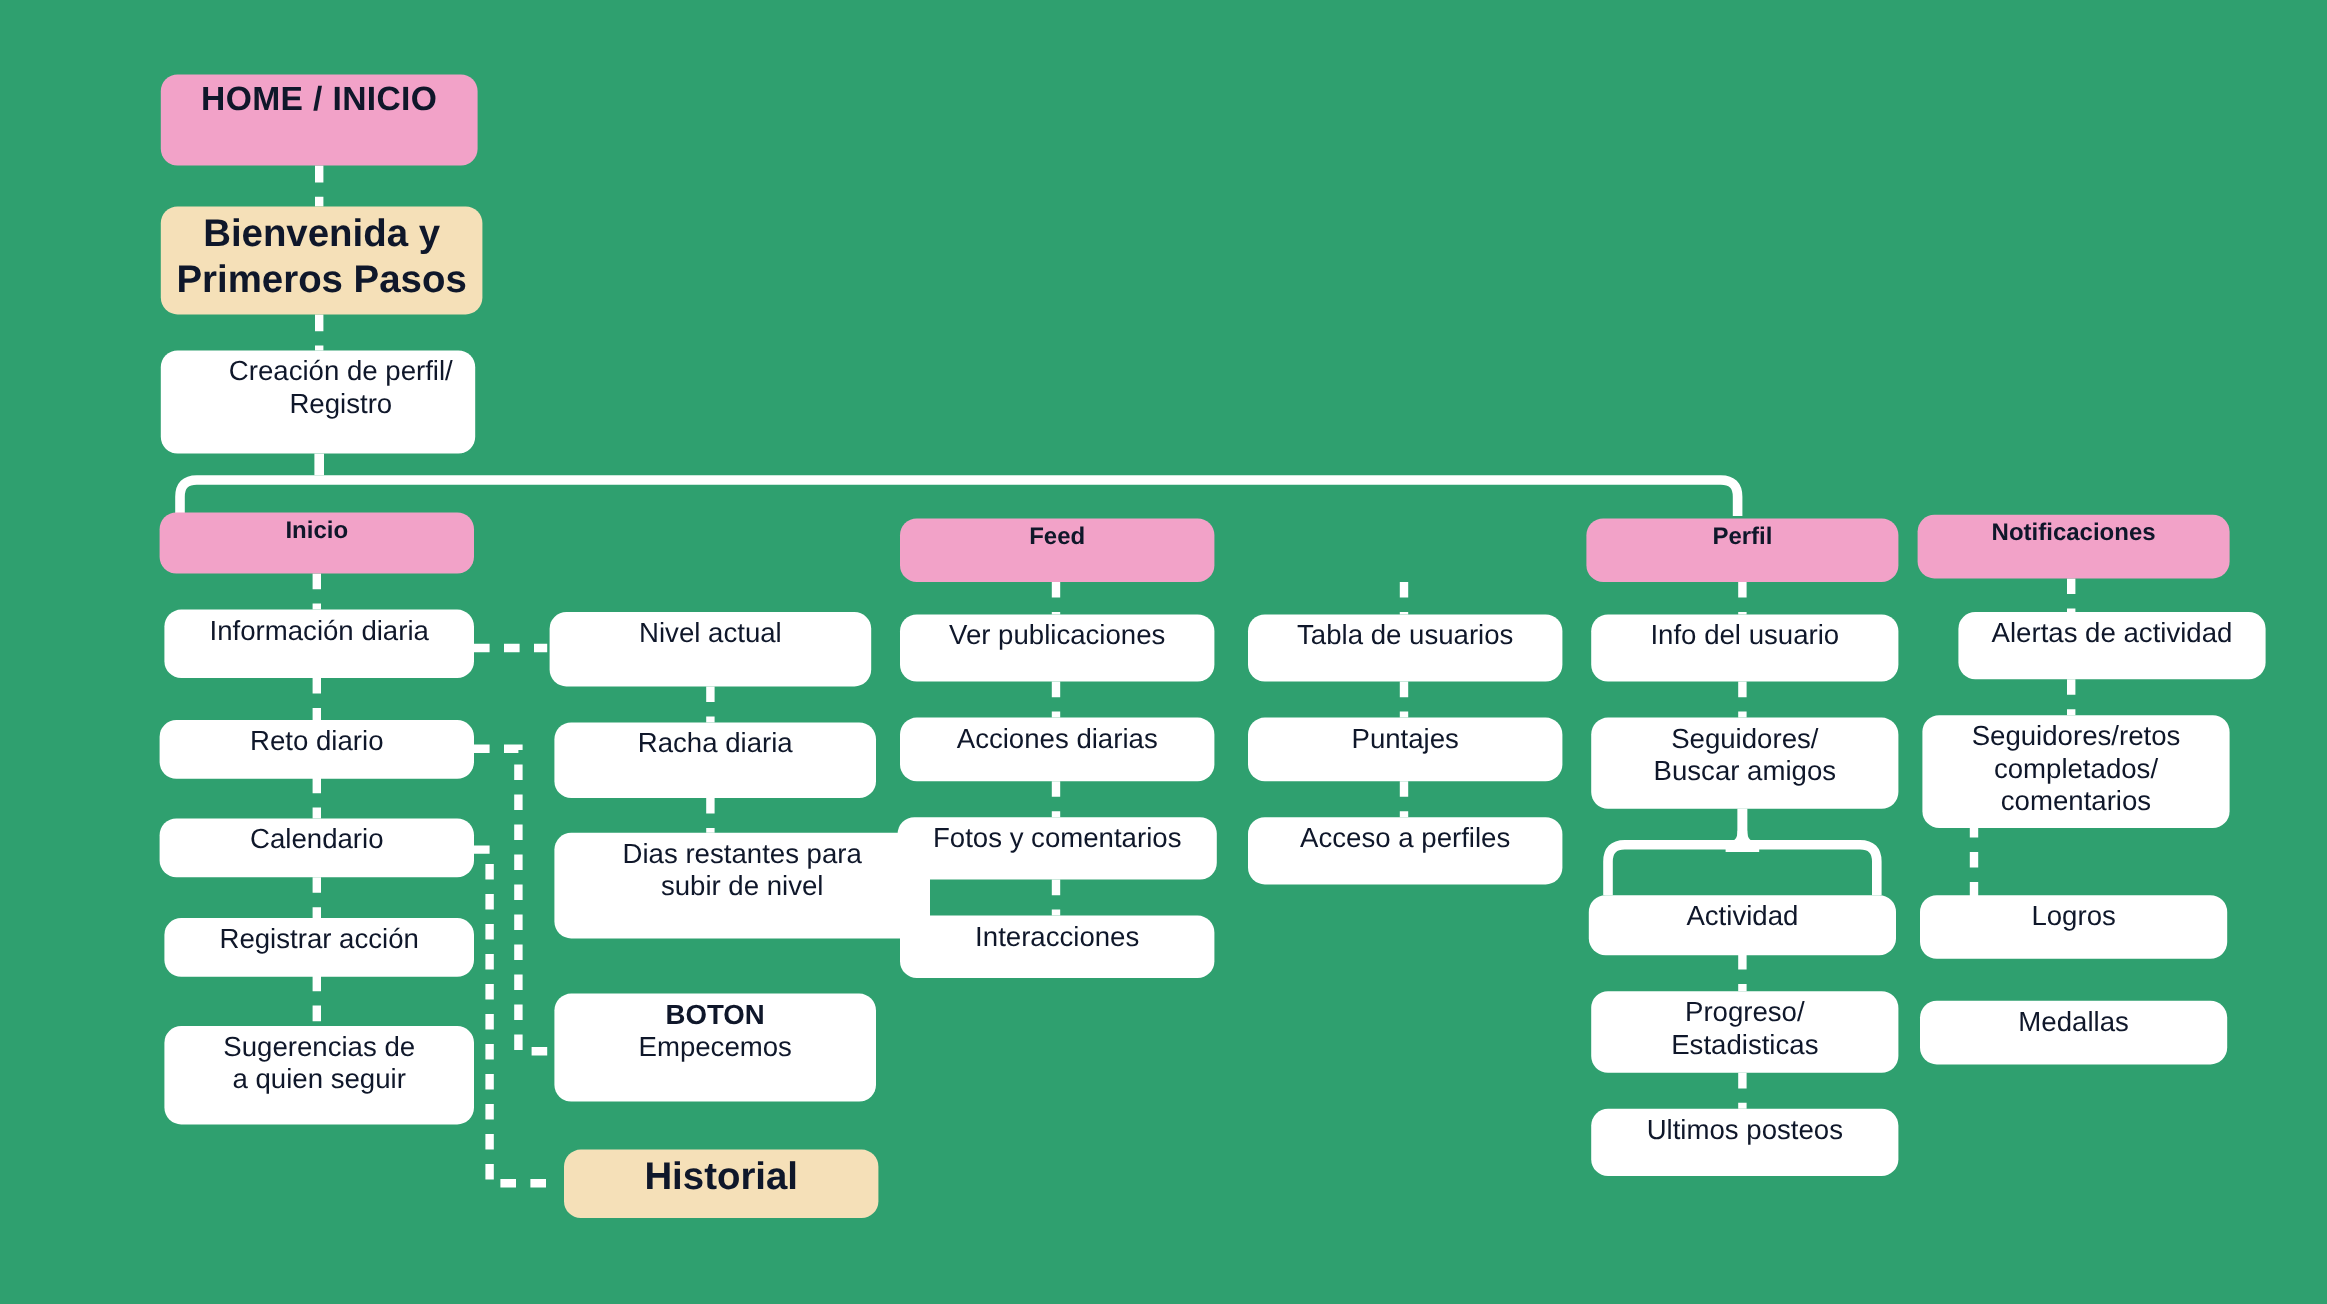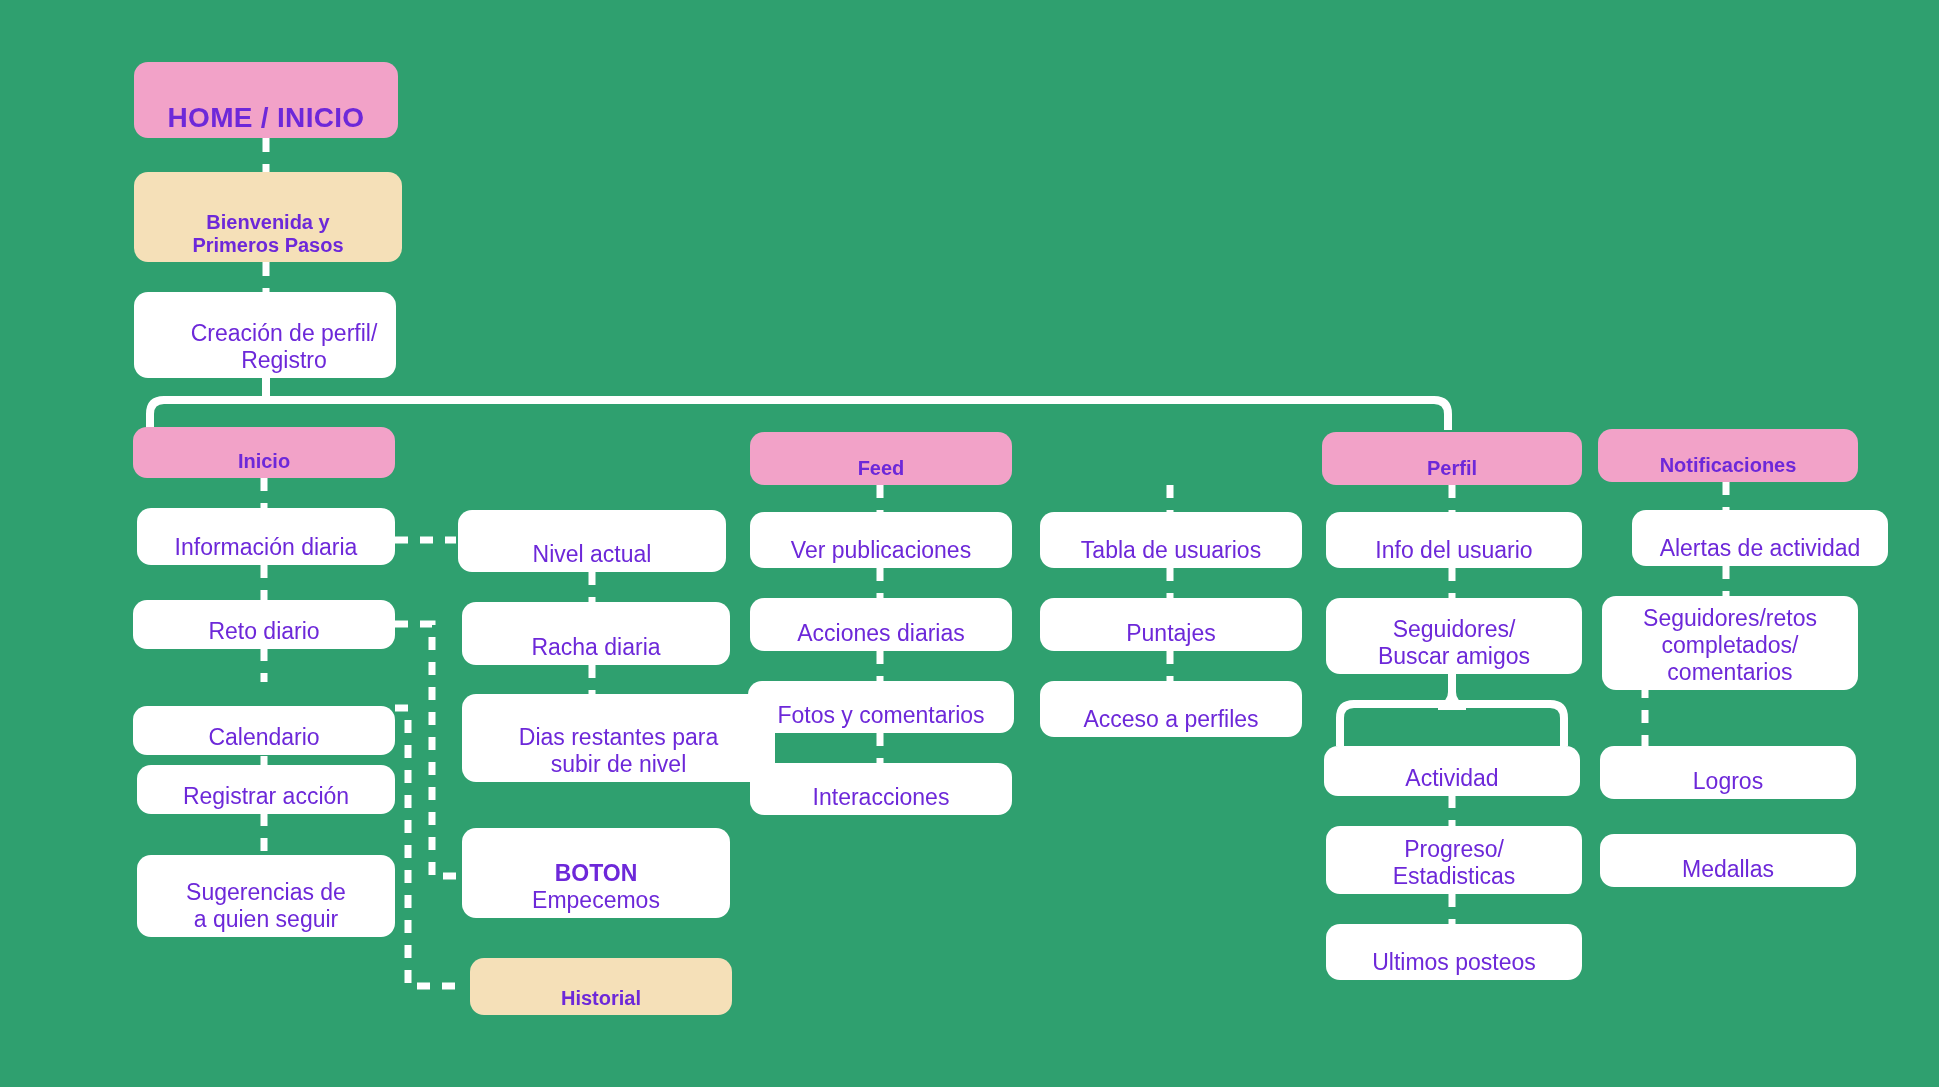--- a/index.html
+++ b/index.html
@@ -19,42 +19,42 @@
     position: absolute;
     left: 0; top: 0;
     width: 1939px;
     height: 1087px;
     pointer-events: none;
   }
   .node {
     position: absolute;
     box-sizing: border-box;
     display: flex;
-    align-items: flex-end;
+    align-items: flex-start;
     justify-content: center;
     text-align: center;
     border-radius: 14px;
-    color: #6d28d9;
+    color: #0f172a;
     line-height: 1.18;
     padding: 4px 10px;
     z-index: 2;
   }
   .node.plain {
     background: #ffffff;
     font-size: 23px;
     font-weight: 400;
   }
   .node.pink {
     background: #f2a2c8;
     font-size: 20px;
     font-weight: 700;
   }
   .node.cream {
     background: #f5e0b8;
-    font-size: 20px;
+    font-size: 32px;
     font-weight: 700;
   }
   .node.home {
     background: #f2a2c8;
     font-size: 28px;
     font-weight: 700;
     letter-spacing: .3px;
   }
   .node .lines {
     display: block;
@@ -147,21 +147,21 @@
   </div>
 
   <div class="node plain" style="left:137px; top:508px; width:258px; height:57px;">
     <span>Información diaria</span>
   </div>
 
   <div class="node plain" style="left:133px; top:600px; width:262px; height:49px;">
     <span>Reto diario</span>
   </div>
 
-  <div class="node plain" style="left:133px; top:682px; width:262px; height:49px;margin-top:24px;">
+  <div class="node plain" style="left:133px; top:682px; width:262px; height:49px;">
     <span>Calendario</span>
   </div>
 
   <div class="node plain" style="left:137px; top:765px; width:258px; height:49px;">
     <span>Registrar acción</span>
   </div>
 
   <div class="node plain" style="left:137px; top:855px; width:258px; height:82px;">
     <span class="lines">
       <span class="l">Sugerencias de</span>

